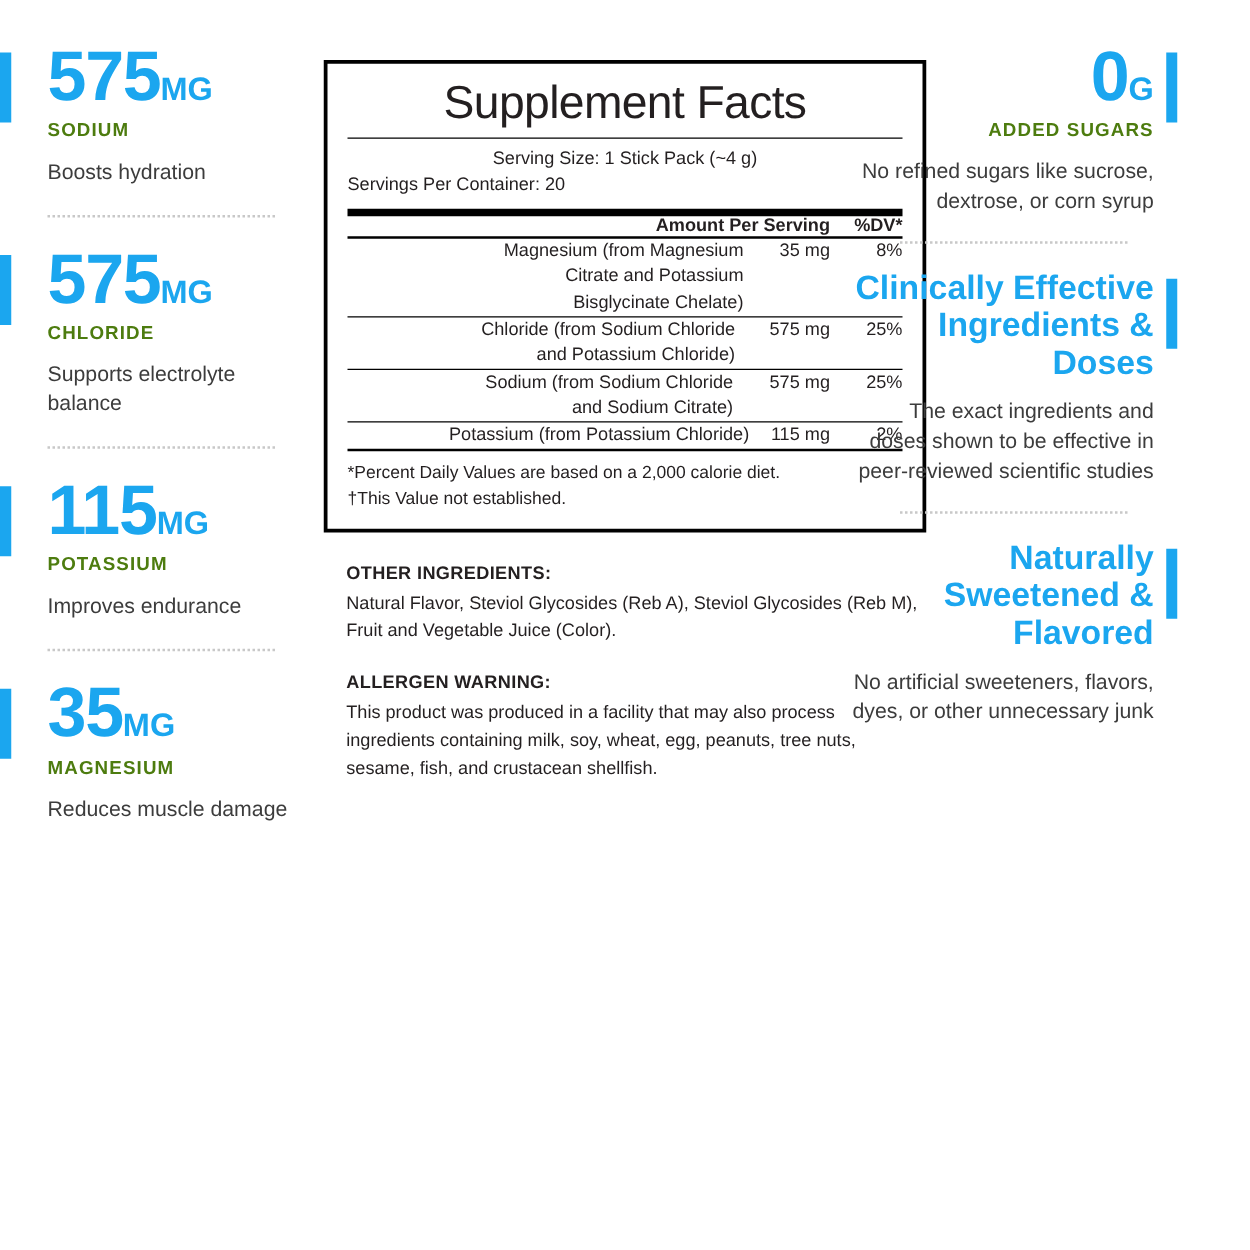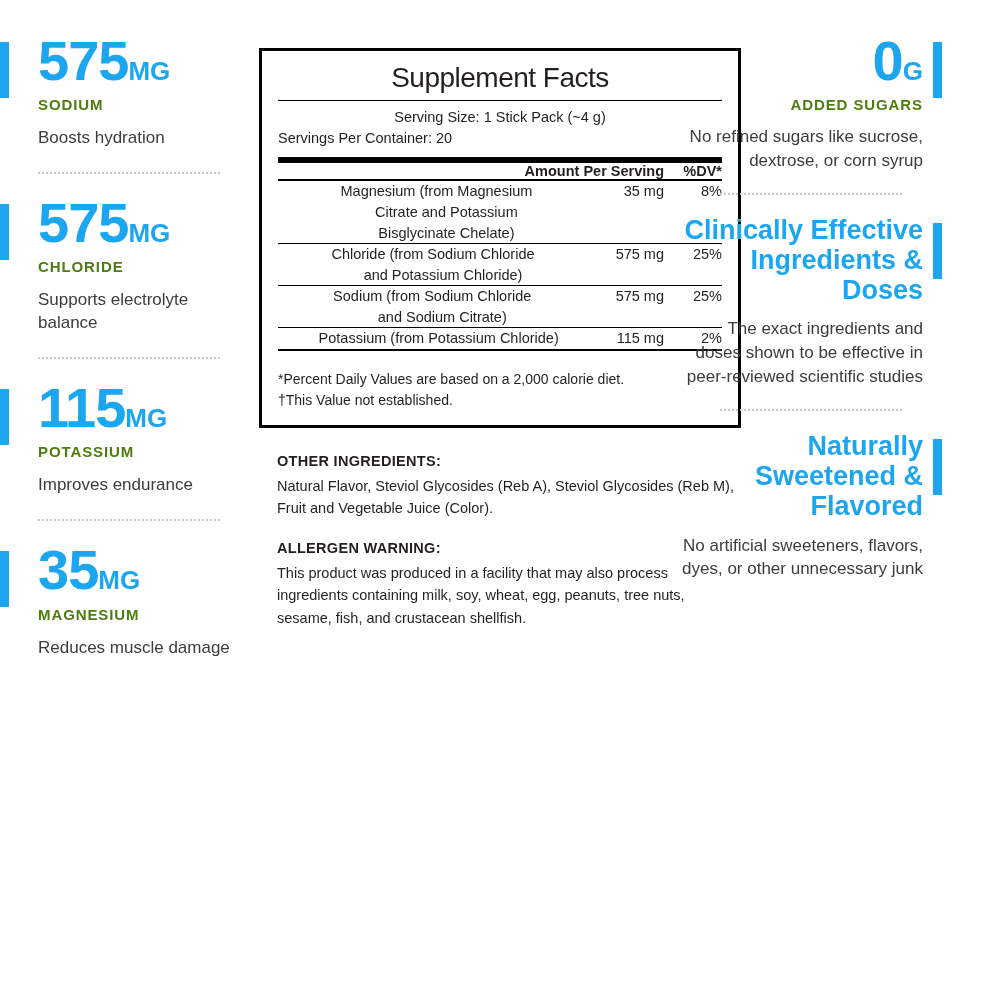--- a/index.html
+++ b/index.html
@@ -66,21 +66,21 @@
     position: absolute;
     left: 259px; top: 48px;
     width: 482px;
   }
   .facts-box {
     border: 3px solid #000;
     padding: 12px 16px 14px 16px;
     background: #fff;
   }
   .facts-title {
-    font-size: 28px;
+    font-size: 37px;
     font-weight: 400;
     letter-spacing: -0.5px;
     text-align: center;
     line-height: 1.05;
     margin-bottom: 8px;
   }
   .serving {
     font-size: 14.5px;
     line-height: 1.45;
   }
@@ -94,28 +94,28 @@
     font-size: 14.5px;
     font-weight: 700;
     padding: 5px 0 5px 0;
     text-align: right;
   }
   .nutrient-row td {
     font-size: 14.5px;
     padding: 6px 0 6px 0;
     line-height: 1.42;
   }
-  .nut-name { text-align: center; }
+  .nut-name { text-align: right; }
   .nut-name .indent { display: block; padding-left: 20px; }
   .nut-amt { text-align: right; white-space: nowrap; padding-right: 4px !important; }
   .nut-dv { text-align: right; white-space: nowrap; width: 54px; }
   .footnote {
     font-size: 14px;
     line-height: 1.5;
-    padding-top: 18px;
+    padding-top: 6px;
   }
 
   .other {
     margin-top: 22px;
     padding-left: 18px;
     font-size: 14.5px;
     line-height: 1.55;
   }
   .other h4 {
     margin: 0 0 2px 0;

